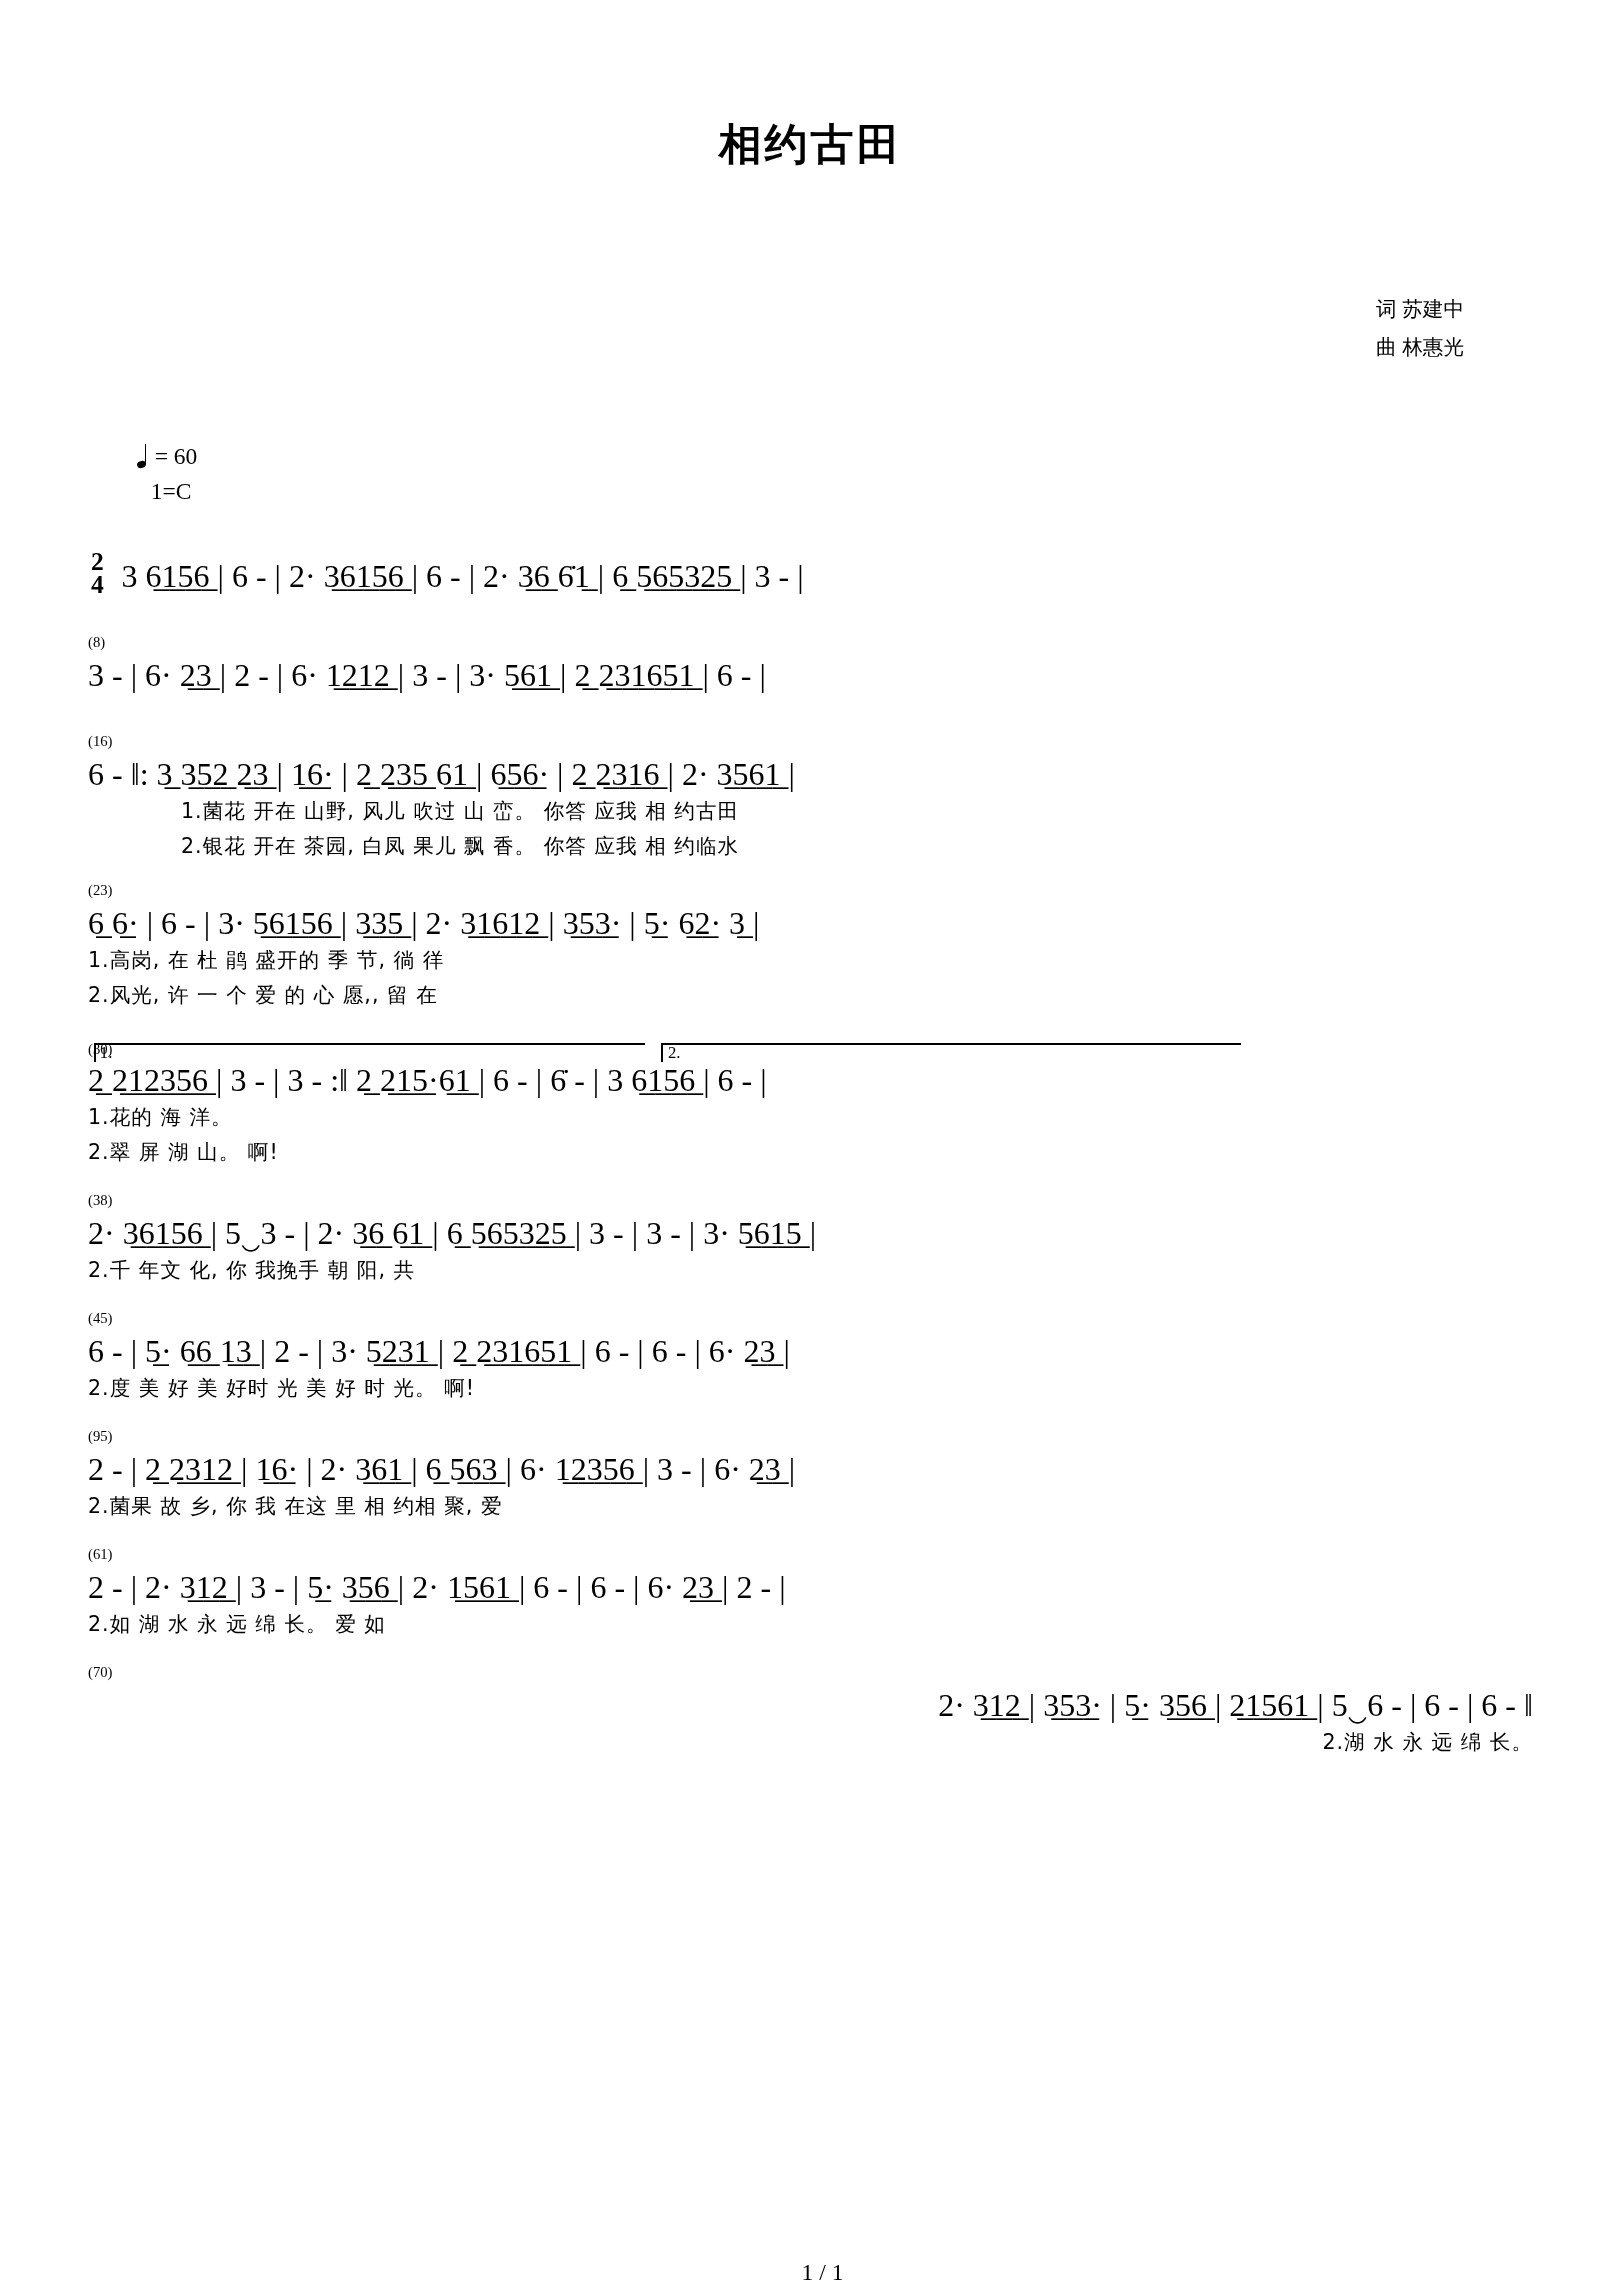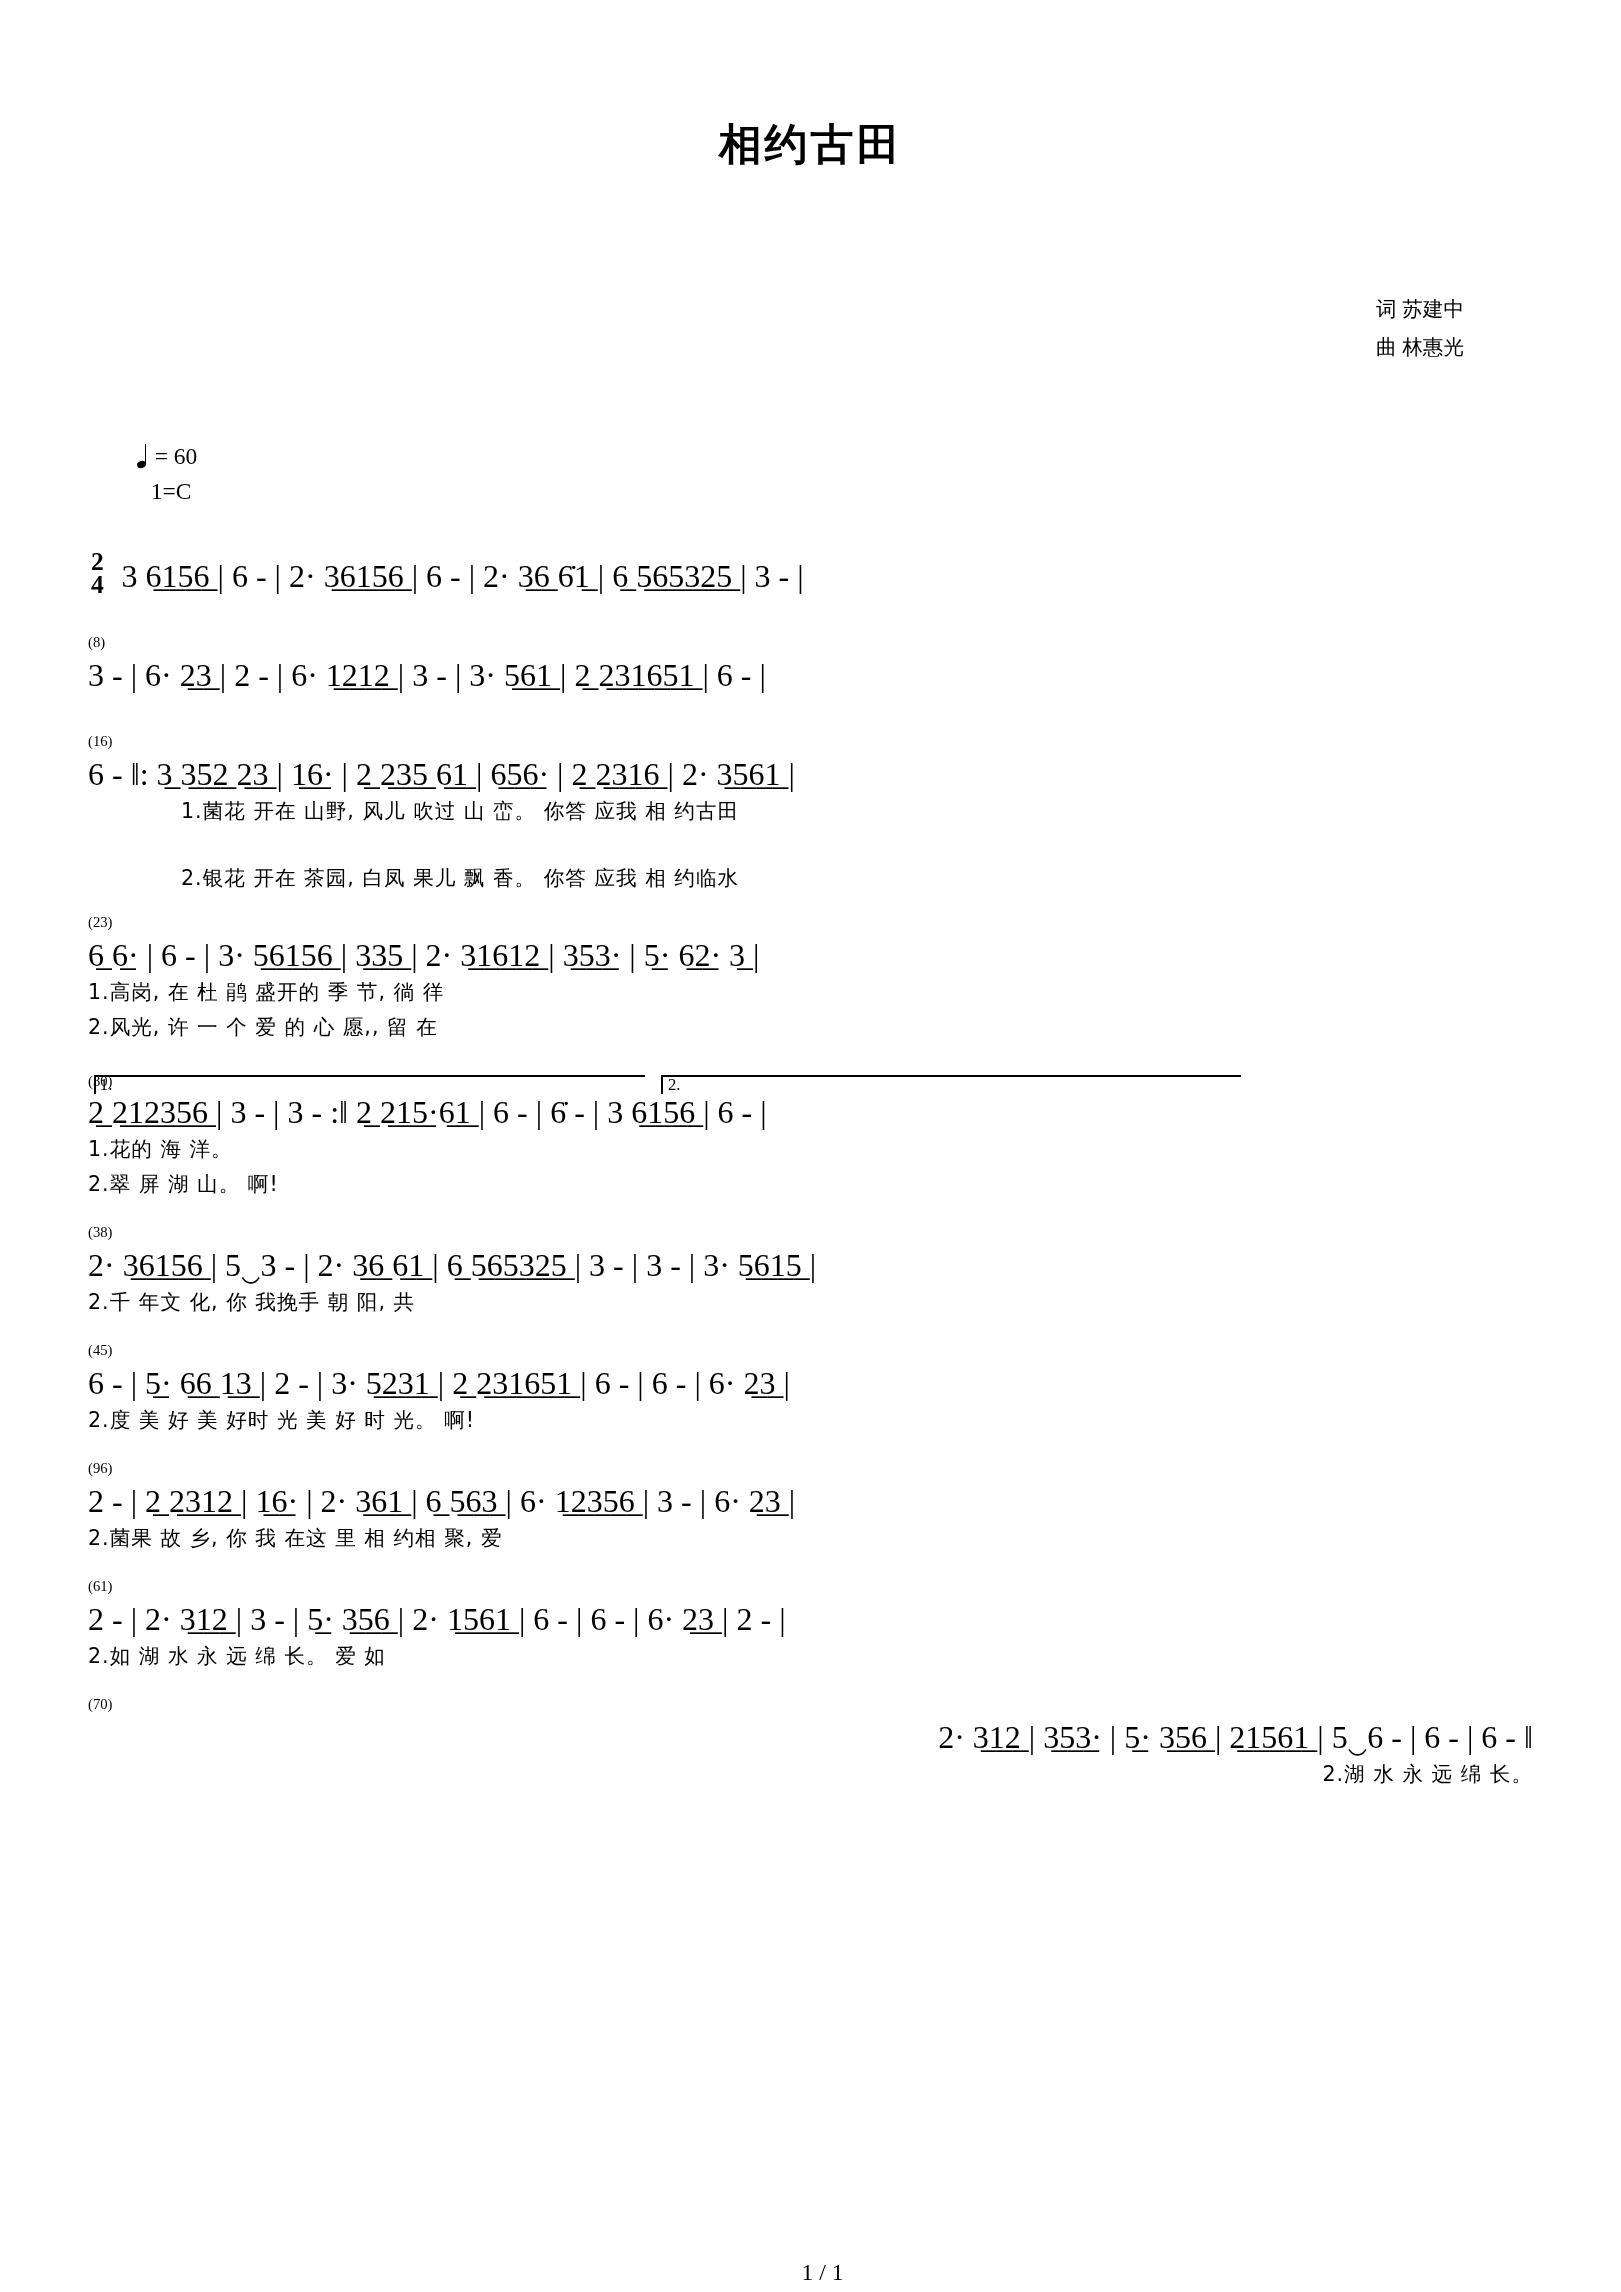--- a/index.html
+++ b/index.html
@@ -187,21 +187,21 @@
 
   <div class="system staff-block" style="margin-top:59px;">
     <span class="bar-num">(8)</span>
     <div class="notes">3  -  | 6·  2̲3̲ | 2  -  | 6·  1̲2̲1̲2̲ | 3  -  | 3·  5̲6̲1̲ | 2̲ 2̲3̲1̲6̲5̲1̲ | 6  -  |</div>
   </div>
 
   <div class="system staff-block" style="margin-top:59px;">
     <span class="bar-num">(16)</span>
     <div class="notes">6  -  ‖: 3̲ 3̲5̲2̲ 2̲3̲ | 1̲6̲· | 2̲ 2̲3̲5̲ 6̲1̲ | 6̲5̲6̲· | 2̲ 2̲3̲1̲6̲ | 2·  3̲5̲6̲1̲ |</div>
     <div class="lyrics" style="margin-left:93px;">1.菌花 开在     山野,    风儿 吹过    山 峦。  你答 应我    相 约古田</div>
-    <div class="lyrics" style="margin-left:93px;margin-top:32px;">2.银花 开在     茶园,    白凤 果儿    飘 香。  你答 应我    相 约临水</div>
+    <div class="lyrics" style="margin-left:93px;">2.银花 开在     茶园,    白凤 果儿    飘 香。  你答 应我    相 约临水</div>
   </div>
 
   <div class="system staff-block" style="margin-top:39px;">
     <span class="bar-num">(23)</span>
     <div class="notes">6̲ 6̲· | 6  -  | 3·  5̲6̲1̲5̲6̲ | 3̲3̲5̲ | 2·  3̲1̲6̲1̲2̲ | 3̲5̲3̲· | 5̲·  6̲2̲·  3̲ |</div>
     <div class="lyrics">1.高岗,          在  杜 鹃    盛开的  季         节,      徜     徉</div>
     <div class="lyrics">2.风光,          许  一 个    爱 的  心         愿,,     留     在</div>
   </div>
 
   <div class="system staff-block" style="margin-top:47px;">
@@ -221,21 +221,21 @@
     <div class="lyrics">2.千 年文        化,    你 我挽手  朝             阳,        共</div>
   </div>
 
   <div class="system staff-block" style="margin-top:43px;">
     <span class="bar-num">(45)</span>
     <div class="notes">6  -  | 5̲·  6̲6̲ 1̲3̲ | 2  -  | 3·  5̲2̲3̲1̲ | 2̲ 2̲3̲1̲6̲5̲1̲ | 6  -  | 6  -  | 6·  2̲3̲ |</div>
     <div class="lyrics">2.度     美         好     美 好时  光  美 好  时      光。           啊!</div>
   </div>
 
   <div class="system staff-block" style="margin-top:43px;">
-    <span class="bar-num">(96)</span>
+    <span class="bar-num">(95)</span>
     <div class="notes">2  -  | 2̲ 2̲3̲1̲2̲ | 1̲6̲· | 2·  3̲6̲1̲ | 6̲ 5̲6̲3̲ | 6·  1̲2̲3̲5̲6̲ | 3  -  | 6·  2̲3̲ |</div>
     <div class="lyrics">      2.菌果 故   乡,    你 我    在这 里  相 约相      聚,    爱</div>
   </div>
 
   <div class="system staff-block" style="margin-top:43px;">
     <span class="bar-num">(61)</span>
     <div class="notes">2  -  | 2·  3̲1̲2̲ | 3  -  | 5̲·  3̲5̲6̲ | 2·  1̲5̲6̲1̲ | 6  -  | 6  -  | 6·  2̲3̲ | 2  -  |</div>
     <div class="lyrics">2.如     湖        水     永  远   绵          长。      爱      如</div>
   </div>
 

